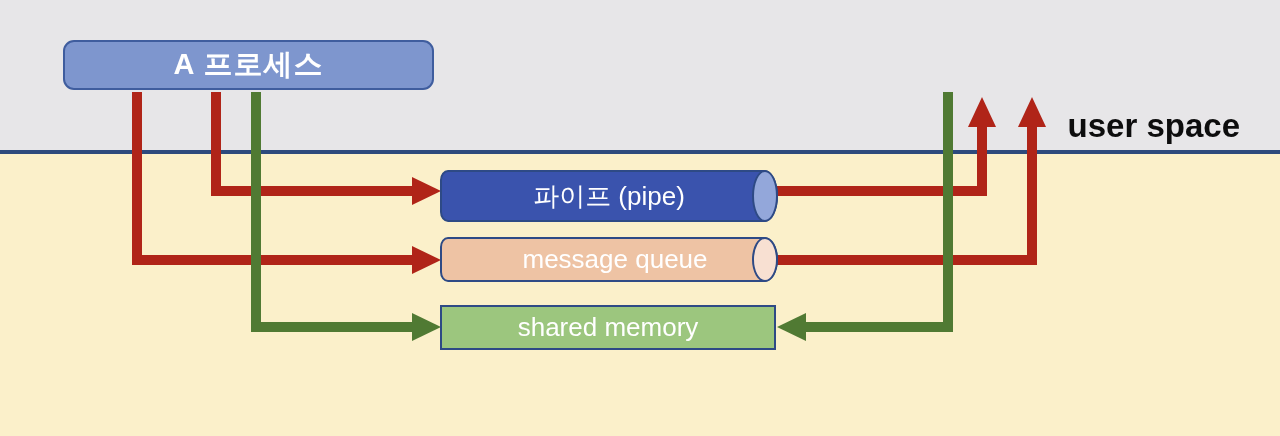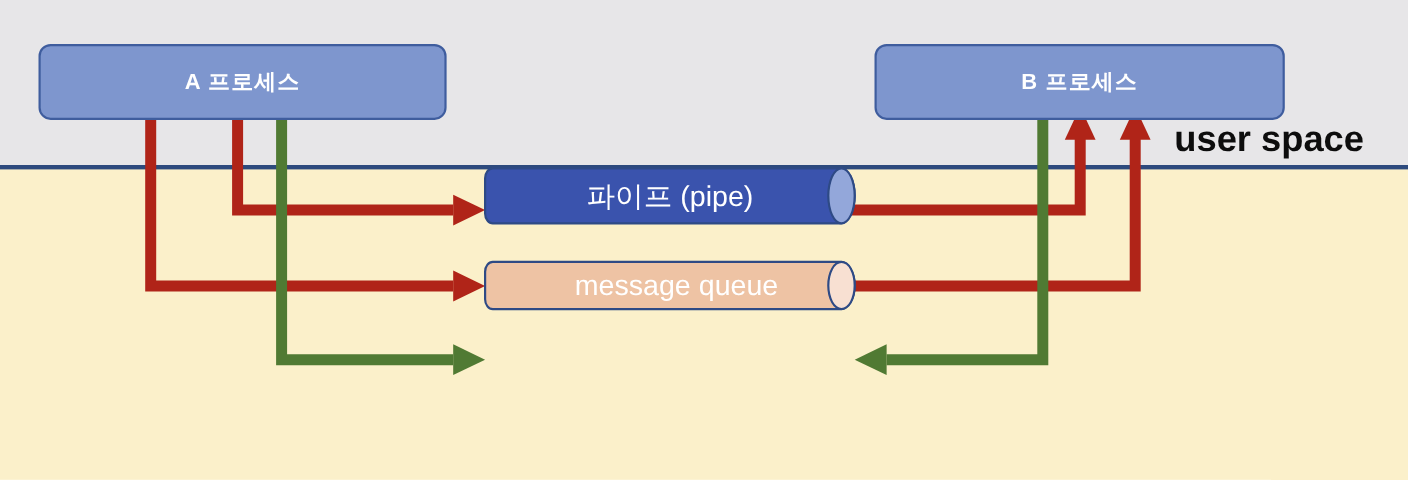--- a/index.html
+++ b/index.html
@@ -16,31 +16,31 @@
   .canvas{position:relative;width:1280px;height:436px;overflow:hidden;background:var(--bg_kernel);}
   .user-space-bg{position:absolute;left:0;top:0;width:1280px;height:150px;background:var(--bg_user);}
   .kernel-space-bg{position:absolute;left:0;top:154px;width:1280px;height:282px;background:var(--bg_kernel);}
   .divider{position:absolute;left:0;top:150px;width:1280px;height:4px;background:var(--divider);}
   .arrow-layer{position:absolute;left:0;top:0;width:1280px;height:436px;}
   .conn{fill:none;stroke-width:10;}
   .conn.red{stroke:var(--arrow_red);}
   .conn.green{stroke:var(--arrow_green);}
   .head.red{fill:var(--arrow_red);}
   .head.green{fill:var(--arrow_green);}
-  .process-box{position:absolute;height:69px;background:var(--process_fill);
+  .process-box{position:absolute;height:50px;background:var(--process_fill);
     border:2.5px solid var(--process_border);border-radius:11px;box-sizing:border-box;
     display:flex;align-items:center;justify-content:center;
-    color:var(--shape_text);font-size:20px;font-weight:bold;letter-spacing:1px;}
+    color:var(--shape_text);font-size:29px;font-weight:bold;letter-spacing:1px;margin-left:28px;}
   .process-a{left:35px;top:40px;width:371px;}
   .process-b{left:795px;top:40px;width:373px;}
   .shape{position:absolute;left:440px;box-sizing:border-box;border:2px solid var(--shape_border);
     display:flex;align-items:center;justify-content:center;
     color:var(--shape_text);font-size:26px;}
   .cylinder{border-radius:8px 14px 14px 8px / 10px 50% 50% 10px;}
-  .pipe{top:152px;width:338px;height:52px;background:var(--pipe_fill);}
+  .pipe{top:170px;width:338px;height:52px;background:var(--pipe_fill);}
   .mq{top:237px;width:338px;height:45px;background:var(--mq_fill);padding-left:12px;}
   .shared{top:305px;width:336px;height:45px;background:var(--shared_fill);}
   .cap{position:absolute;right:-2px;top:-2px;bottom:-2px;width:26px;border-radius:50%;
     border:2px solid var(--shape_border);box-sizing:border-box;}
   .pipe .cap{background:var(--pipe_cap);}
   .mq .cap{background:var(--mq_cap);}
   .shape .txt{position:relative;z-index:2;}
   .space-label{position:absolute;color:var(--label_text);font-size:33px;font-weight:bold;white-space:nowrap;}
   .user-label{top:107px;right:40px;}
   .kernel-label{top:173px;right:13px;}
@@ -72,30 +72,30 @@
     <polygon class="head green" points="412,313 412,341 441,327"></polygon>
 
     <path class="conn green" d="M948,92 L948,327 L806,327"></path>
     <polygon class="head green" points="806,313 806,341 777,327"></polygon>
   </svg>
 
   <div class="process-box process-a">
     <span>A 프로세스</span>
   </div>
 
-  <div class="process-box process-b">
-    <span>B 프로세스</span>
-  </div>
 
   <div class="shape cylinder pipe">
     <span class="cap"></span>
     <span class="txt">파이프 (pipe)</span>
   </div>
 
   <div class="shape cylinder mq">
     <span class="cap"></span>
     <span class="txt">message queue</span>
   </div>
 
+  <div class="shape shared">
+    <span class="txt">shared memory</span>
+  </div>
 
   <div class="space-label user-label">user space</div>
 
 </div>
 
 </body></html>

